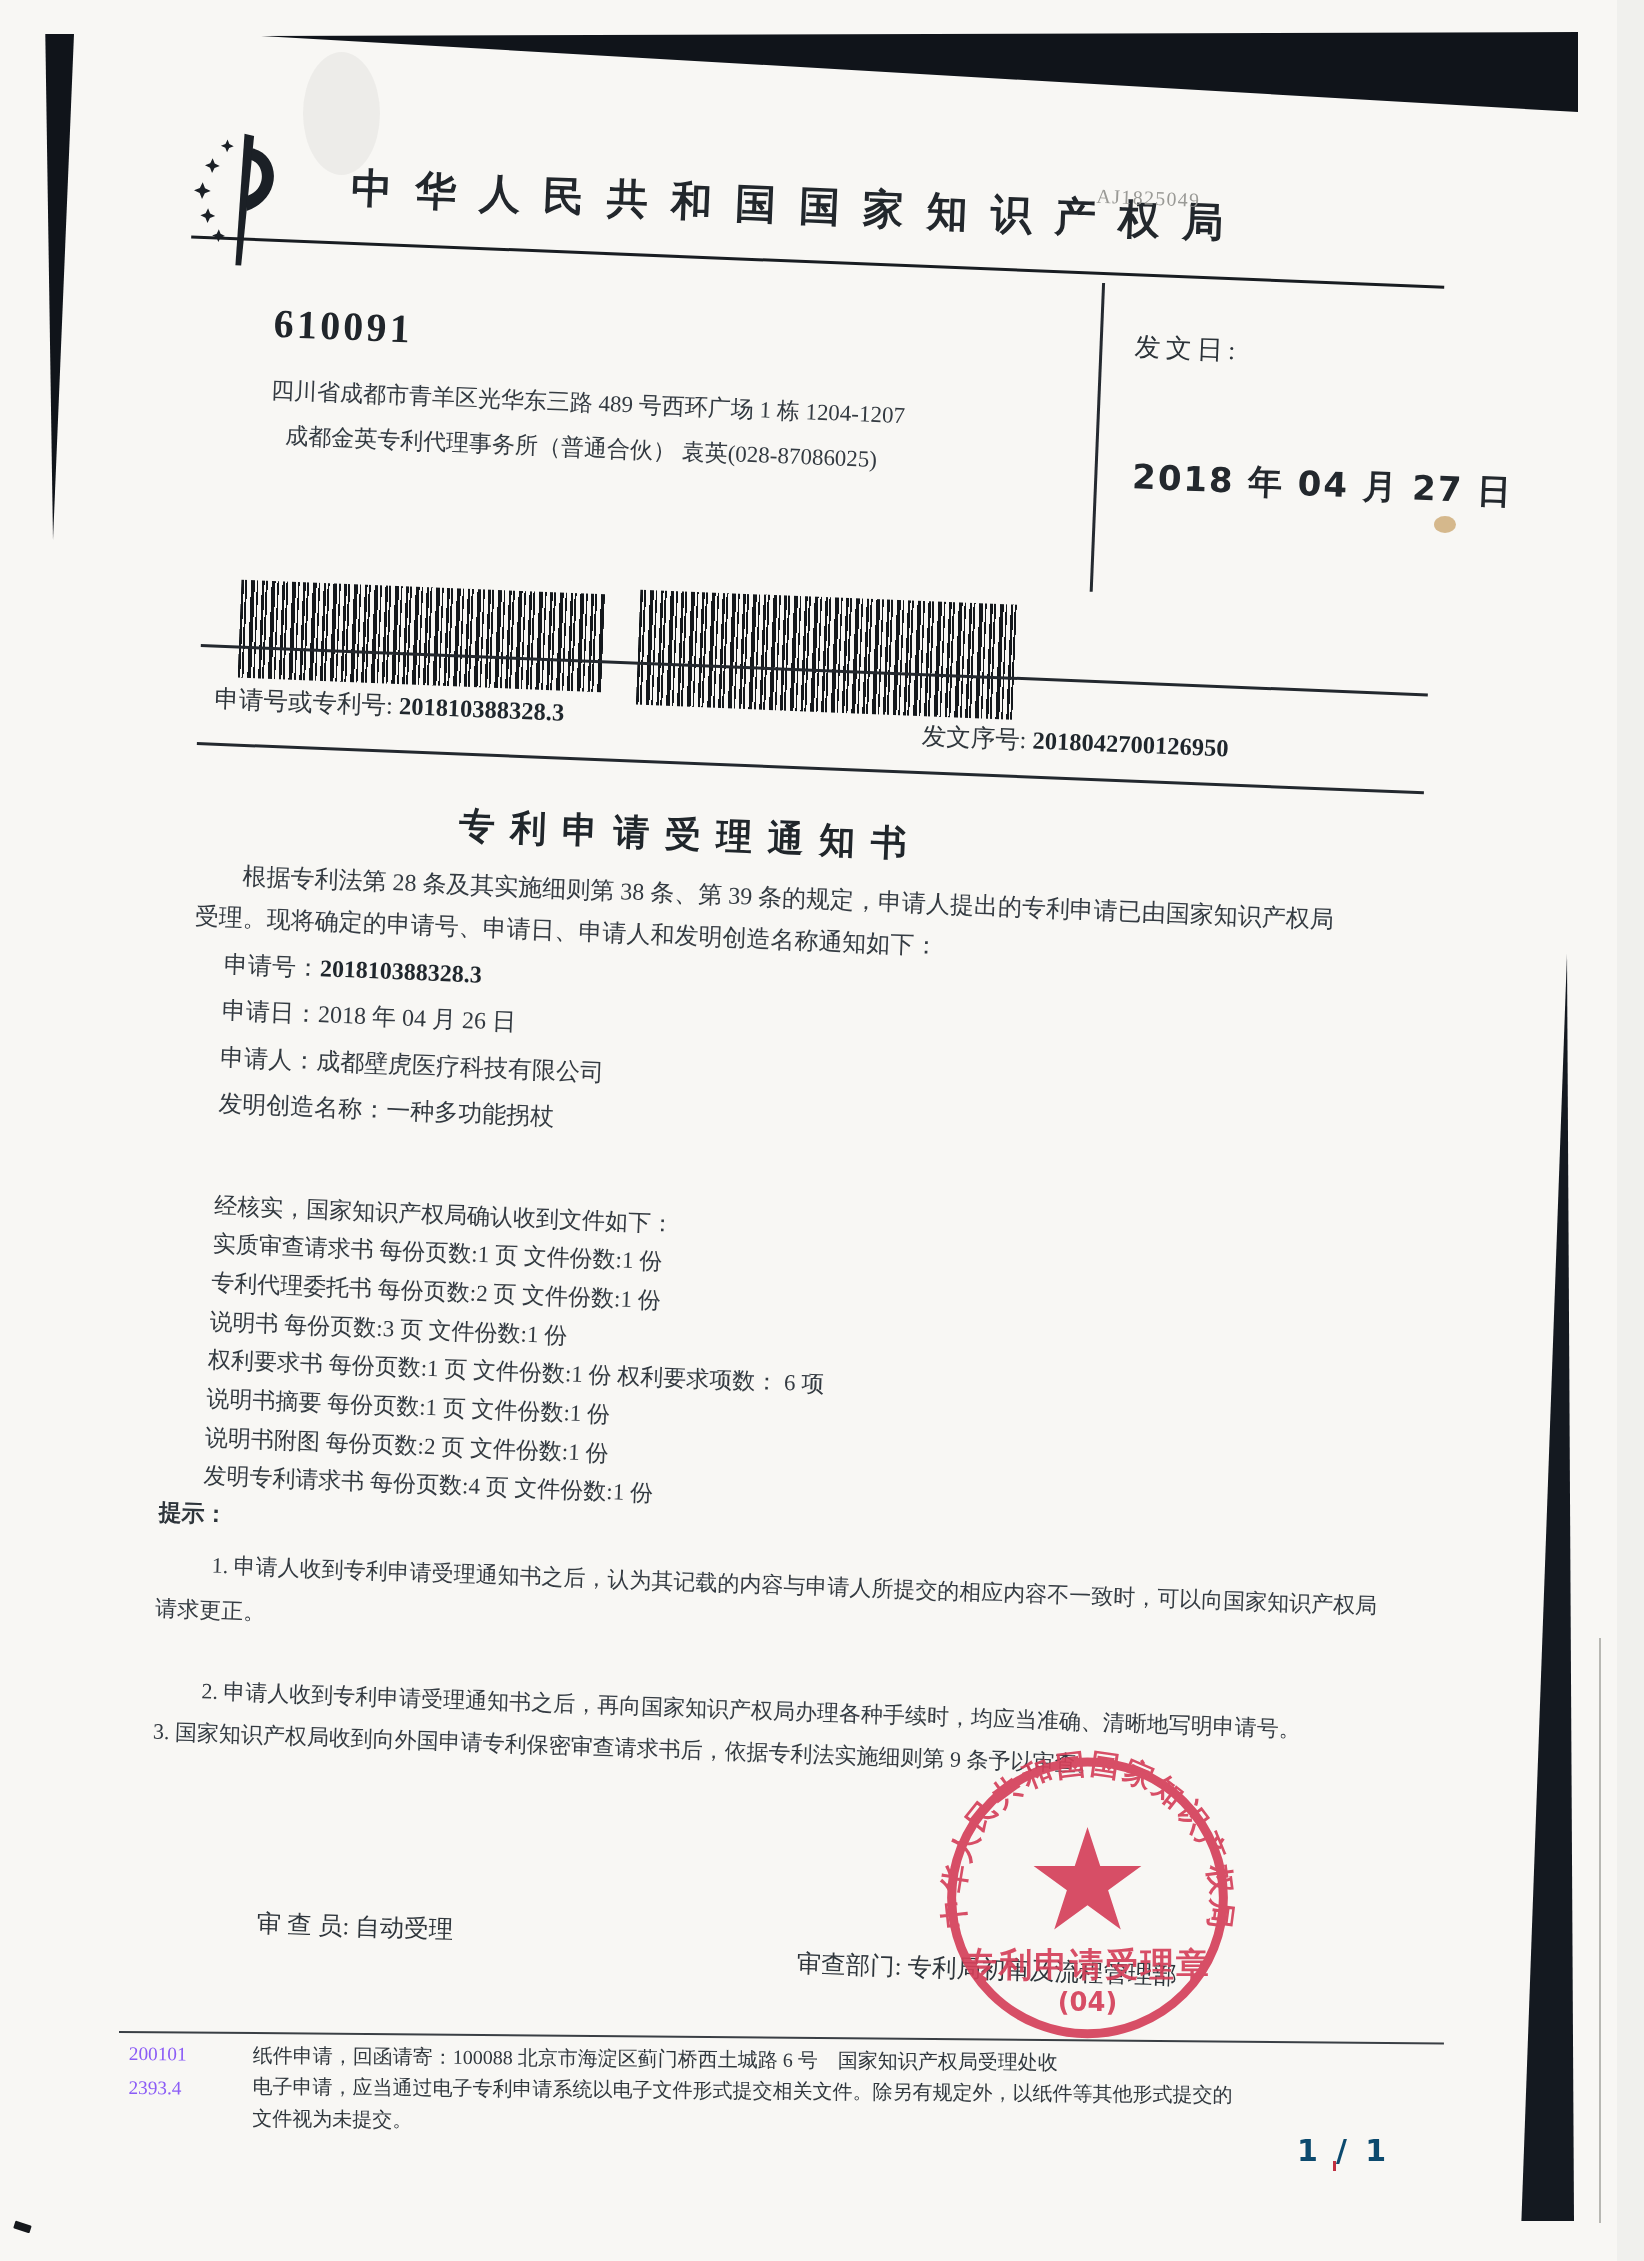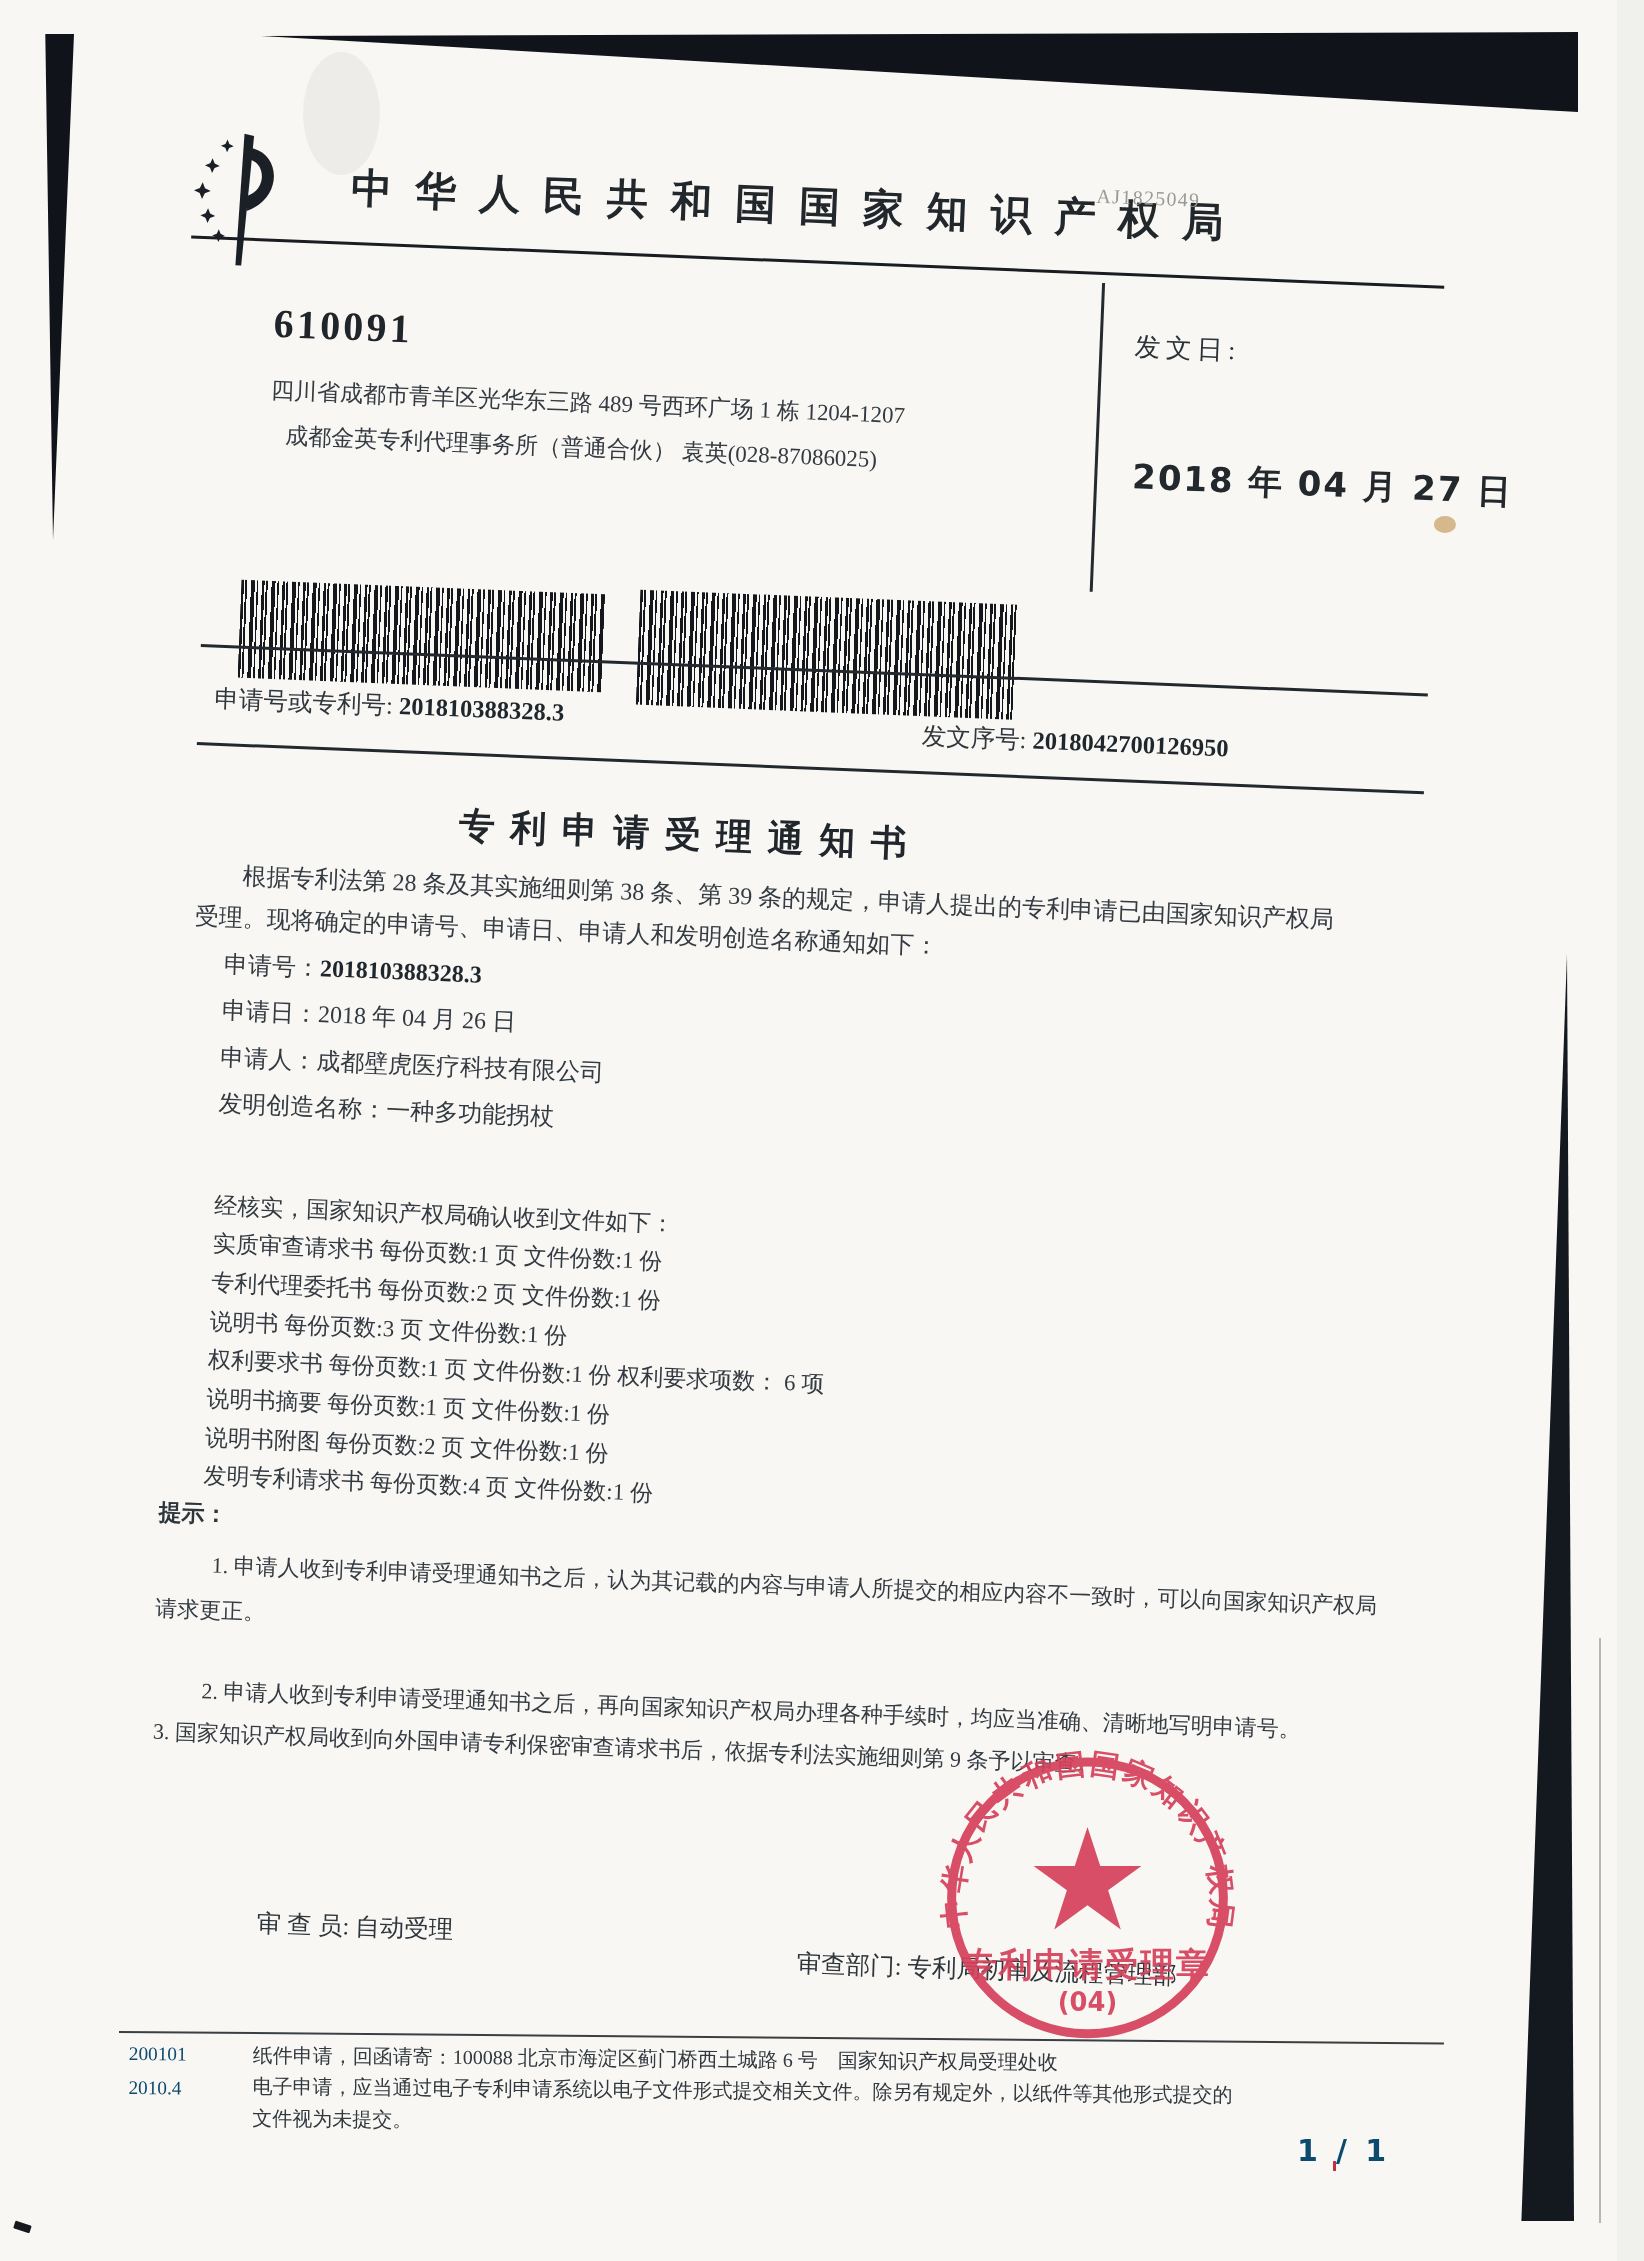--- a/index.html
+++ b/index.html
@@ -54,21 +54,21 @@
   .docline{position:absolute;left:255px;font-size:23px;white-space:nowrap;color:#333a41;}
   
   .tips-label{left:159px;top:1497px;font-size:23px;font-weight:600;color:#2e353b;}
   .tip{position:absolute;font-size:22px;white-space:nowrap;color:#343b42;}
   
   .signoff{font-size:24.5px;white-space:nowrap;color:#2e353b;}
   .examiner{left:257px;top:1907px;}
   .department{left:798px;top:1930px;}
   
   .f-rule{left:119px;top:2031px;width:1325px;height:1.9px;background:#3a3f44;}
-  .f-code{position:absolute;left:129px;font-size:19.3px;color:#0c4a6e;}
+  .f-code{position:absolute;left:129px;font-size:19.3px;color:#8b5cf6;}
   .f-text{position:absolute;left:253px;font-size:20px;white-space:nowrap;color:#31383e;}
   .pagenum{left:1297px;top:2133px;font-family:"DejaVu Sans",sans-serif;font-size:30px;font-weight:600;
            color:#0c4a6e;letter-spacing:3.9px;}
   .seal{opacity:.92;}
 </style>
 </head>
 <body>
 
 <div class="page">
 
@@ -177,21 +177,21 @@
       <textPath href="#sealArc" startOffset="55">中华人民共和国国家知识产权局</textPath>
     </text>
     <path transform="translate(0,-22)" fill="#d5405a" d="M 0,-88 L 19.8,-27.2 L 83.7,-27.2 L 32.0,10.4 L 51.7,71.2 L 0,33.6 L -51.7,71.2 L -32.0,10.4 L -83.7,-27.2 L -19.8,-27.2 Z"></path>
     <text y="122" text-anchor="middle" font-size="52" font-weight="700" fill="#d5405a" letter-spacing="3" font-family="DejaVu Sans, sans-serif">专利申请受理章</text>
     <text y="176" text-anchor="middle" font-size="40" font-weight="700" fill="#d5405a" font-family="DejaVu Sans, sans-serif">(04)</text>
   </svg>
 
   <div class="rot-f">
     <div class="abs f-rule"></div>
     <div class="f-code" style="top:2043px">200101</div>
-    <div class="f-code" style="top:2077px">2010.4</div>
+    <div class="f-code" style="top:2077px">2393.4</div>
     <div class="f-text" style="top:2041px">纸件申请，回函请寄：100088 北京市海淀区蓟门桥西土城路 6 号　国家知识产权局受理处收</div>
     <div class="f-text" style="top:2072px">电子申请，应当通过电子专利申请系统以电子文件形式提交相关文件。除另有规定外，以纸件等其他形式提交的</div>
     <div class="f-text" style="top:2104px">文件视为未提交。</div>
   </div>
 
   <div class="abs pagenum">1 / 1</div>
 
 </div>
 
 

